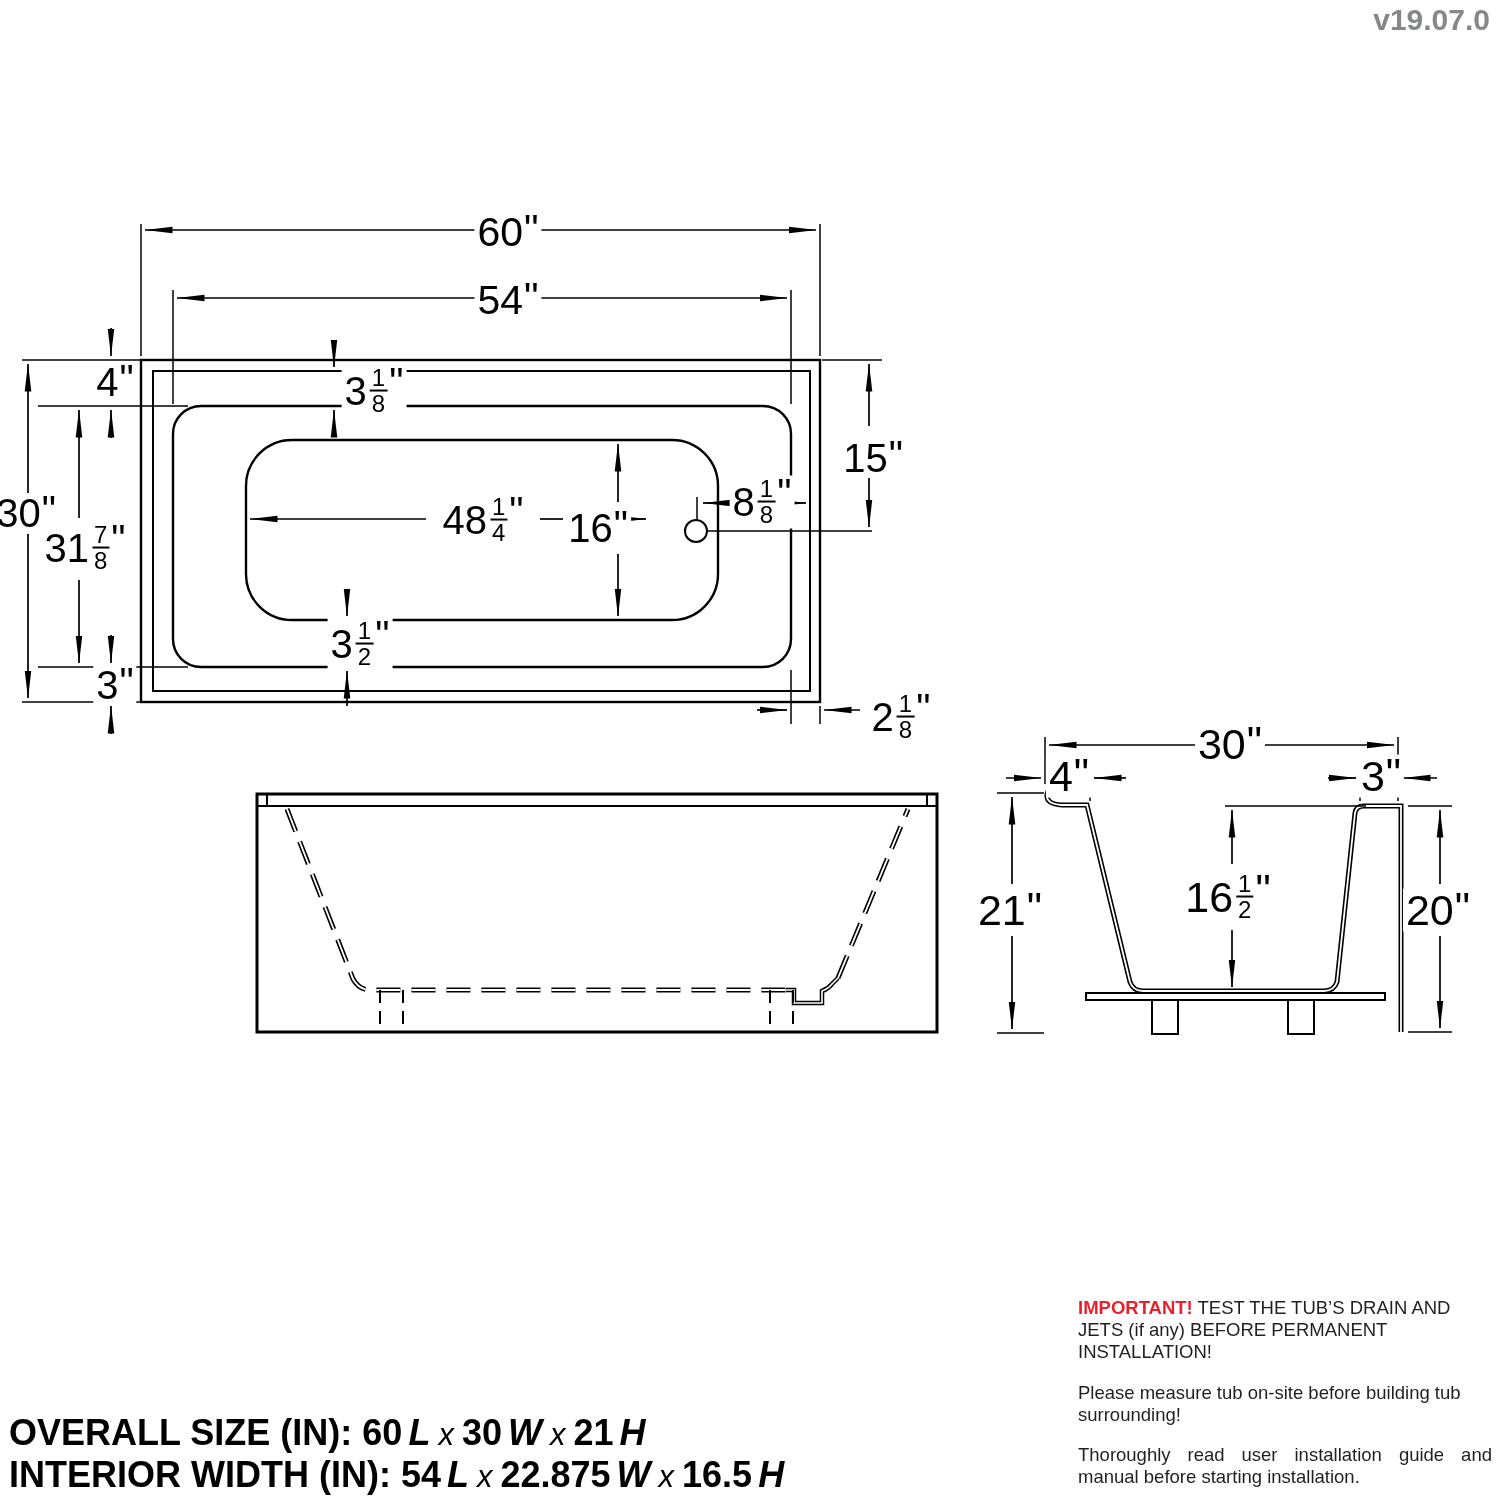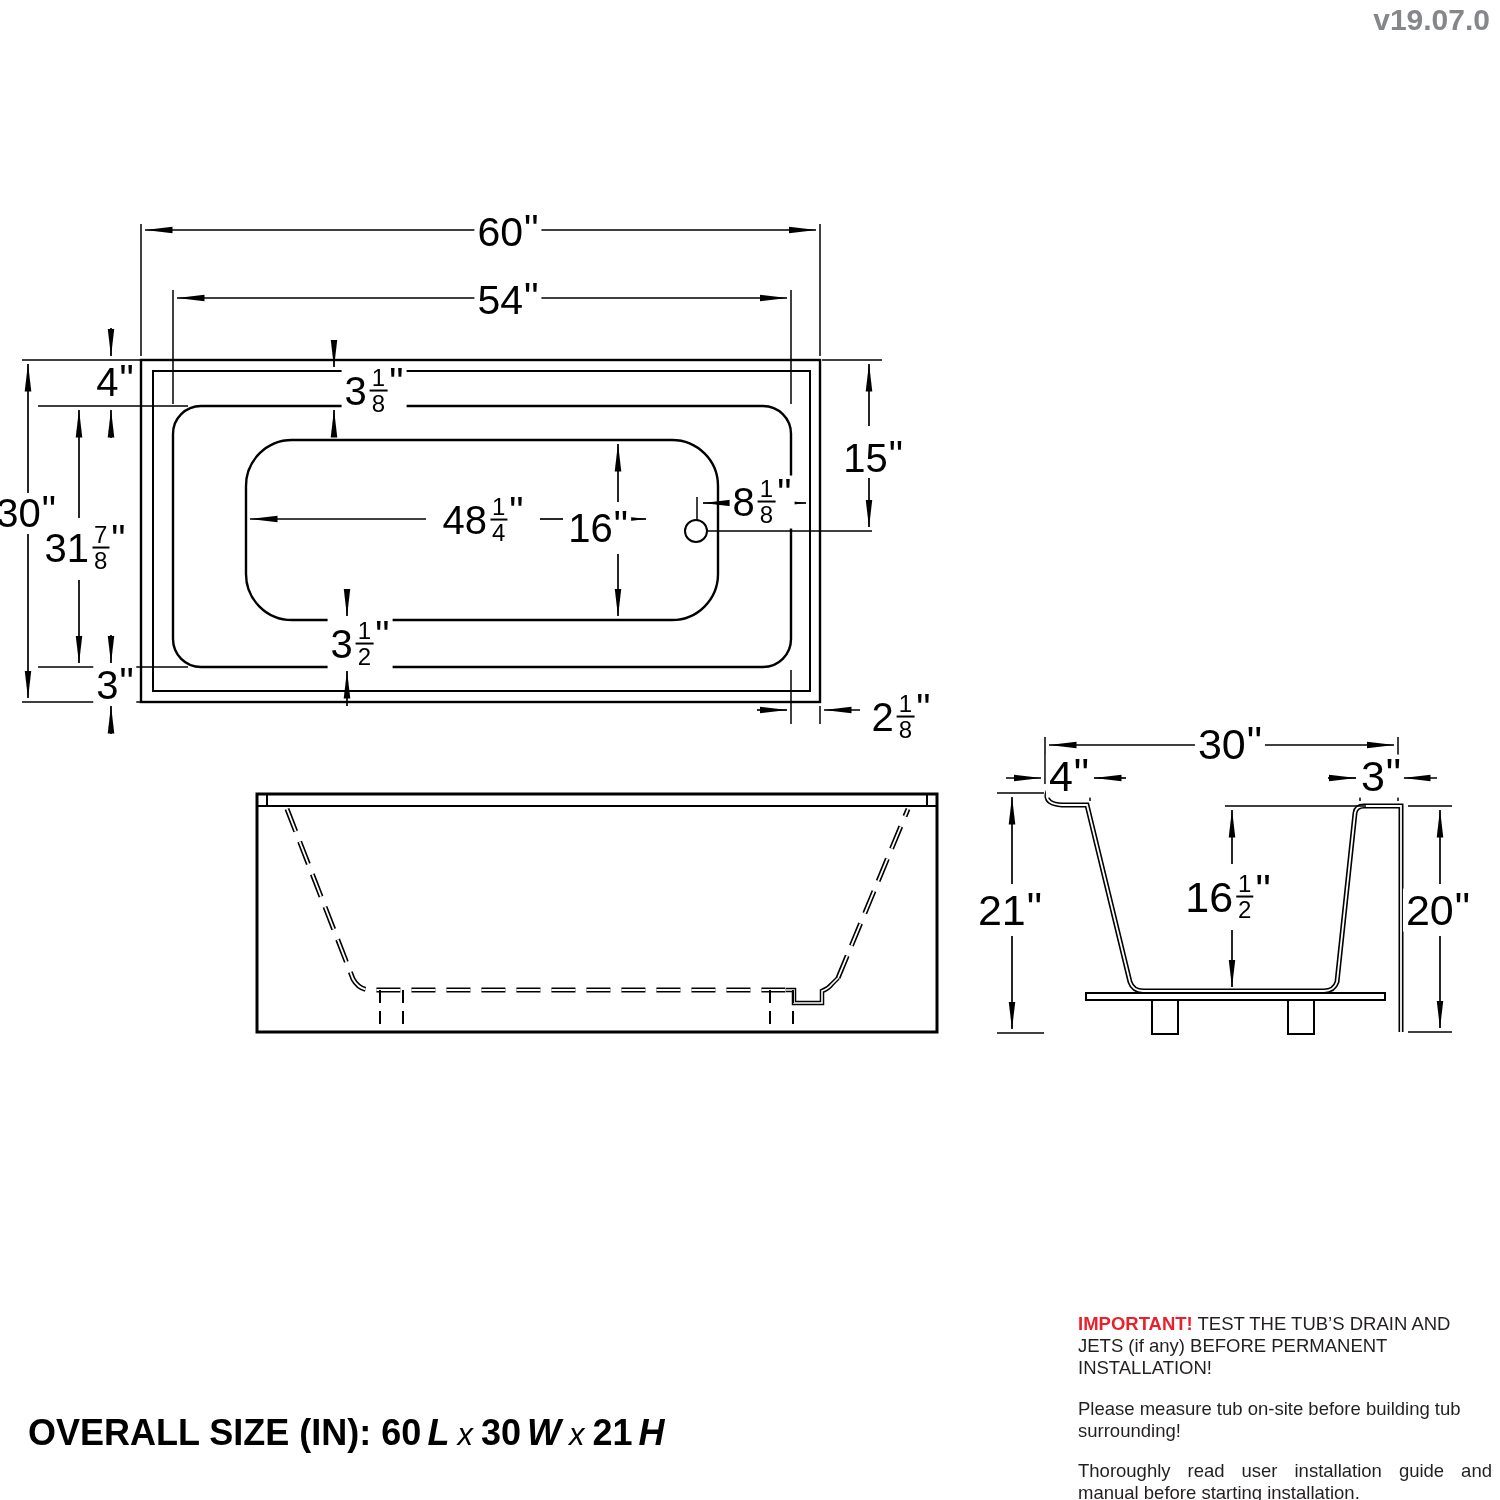--- a/index.html
+++ b/index.html
@@ -12,29 +12,29 @@
   .dim .dw{line-height:0.95;}
   .dim .df{display:inline-flex;flex-direction:column;align-items:center;font-size:24px;
            line-height:1.02;margin:0 1px 0 3px;}
   .dim .df .dn{border-bottom:2.5px solid #000;padding:0 2px;}
   .dim .du{align-self:flex-start;line-height:0.8;margin-left:1px;}
   .dim.big{font-size:41px;}
   .dim.sec{font-size:43px;}
   #version{position:absolute;top:3px;right:10px;font-size:30px;font-weight:bold;color:#85878a;}
   #model{position:absolute;left:16px;top:1256px;font-size:97px;font-weight:900;letter-spacing:-2px;line-height:1;}
   #category{position:absolute;left:16px;top:1350px;font-size:51px;font-weight:800;letter-spacing:-0.5px;line-height:1;}
-  .specline{position:absolute;left:28px;font-size:36px;font-weight:bold;line-height:1;white-space:nowrap;}
+  .specline{position:absolute;left:9px;font-size:36px;font-weight:bold;line-height:1;white-space:nowrap;}
   .specline .sl{margin-right:10px;}
   .specline .sv{margin-right:6px;}
   .specline .si{font-style:italic;font-weight:700;margin-right:8px;}
   .specline .sx{font-style:italic;font-weight:400;font-size:0.86em;margin-right:8px;}
   #spec-overall{top:1415px;}
   #spec-interior{top:1457px;}
   #notes{position:absolute;left:1078px;top:1297px;width:414px;color:#231f20;font-size:18.5px;line-height:1.2;}
-  #notes p{margin:16px 0 18px 0;}
+  #notes p{margin:0 0 18px 0;}
   #notes .imp{font-weight:bold;color:#e8212b;}
   #notes .just{text-align:justify;}
 </style>
 </head>
 <body>
 
 <div id="canvas">
 
 <svg width="1500" height="1500" viewBox="0 0 1500 1500">
   <defs>
@@ -268,20 +268,23 @@
       <span class="du">"</span>
     </div>
 
 <div id="version">v19.07.0</div>
 
 
 <div id="spec-overall" class="specline">
   <span class="sl">OVERALL SIZE (IN):</span><span class="sv">60</span><span class="si">L</span><span class="sx">x</span><span class="sv">30</span><span class="si">W</span><span class="sx">x</span><span class="sv">21</span><span class="si">H</span>
 </div>
 
+<div id="spec-interior" class="specline">
+  <span class="sl">INTERIOR WIDTH (IN):</span><span class="sv">54</span><span class="si">L</span><span class="sx">x</span><span class="sv">22.875</span><span class="si">W</span><span class="sx">x</span><span class="sv">16.5</span><span class="si">H</span>
+</div>
 
 <div id="notes">
   <p><span class="imp">IMPORTANT!</span><span> TEST THE TUB’S DRAIN AND JETS (if any) BEFORE PERMANENT INSTALLATION!</span></p>
   <p>Please measure tub on-site before building tub surrounding!</p>
   <p class="just">Thoroughly read user installation guide and manual before starting installation.</p>
 
 </div>
 
 </div>
 

